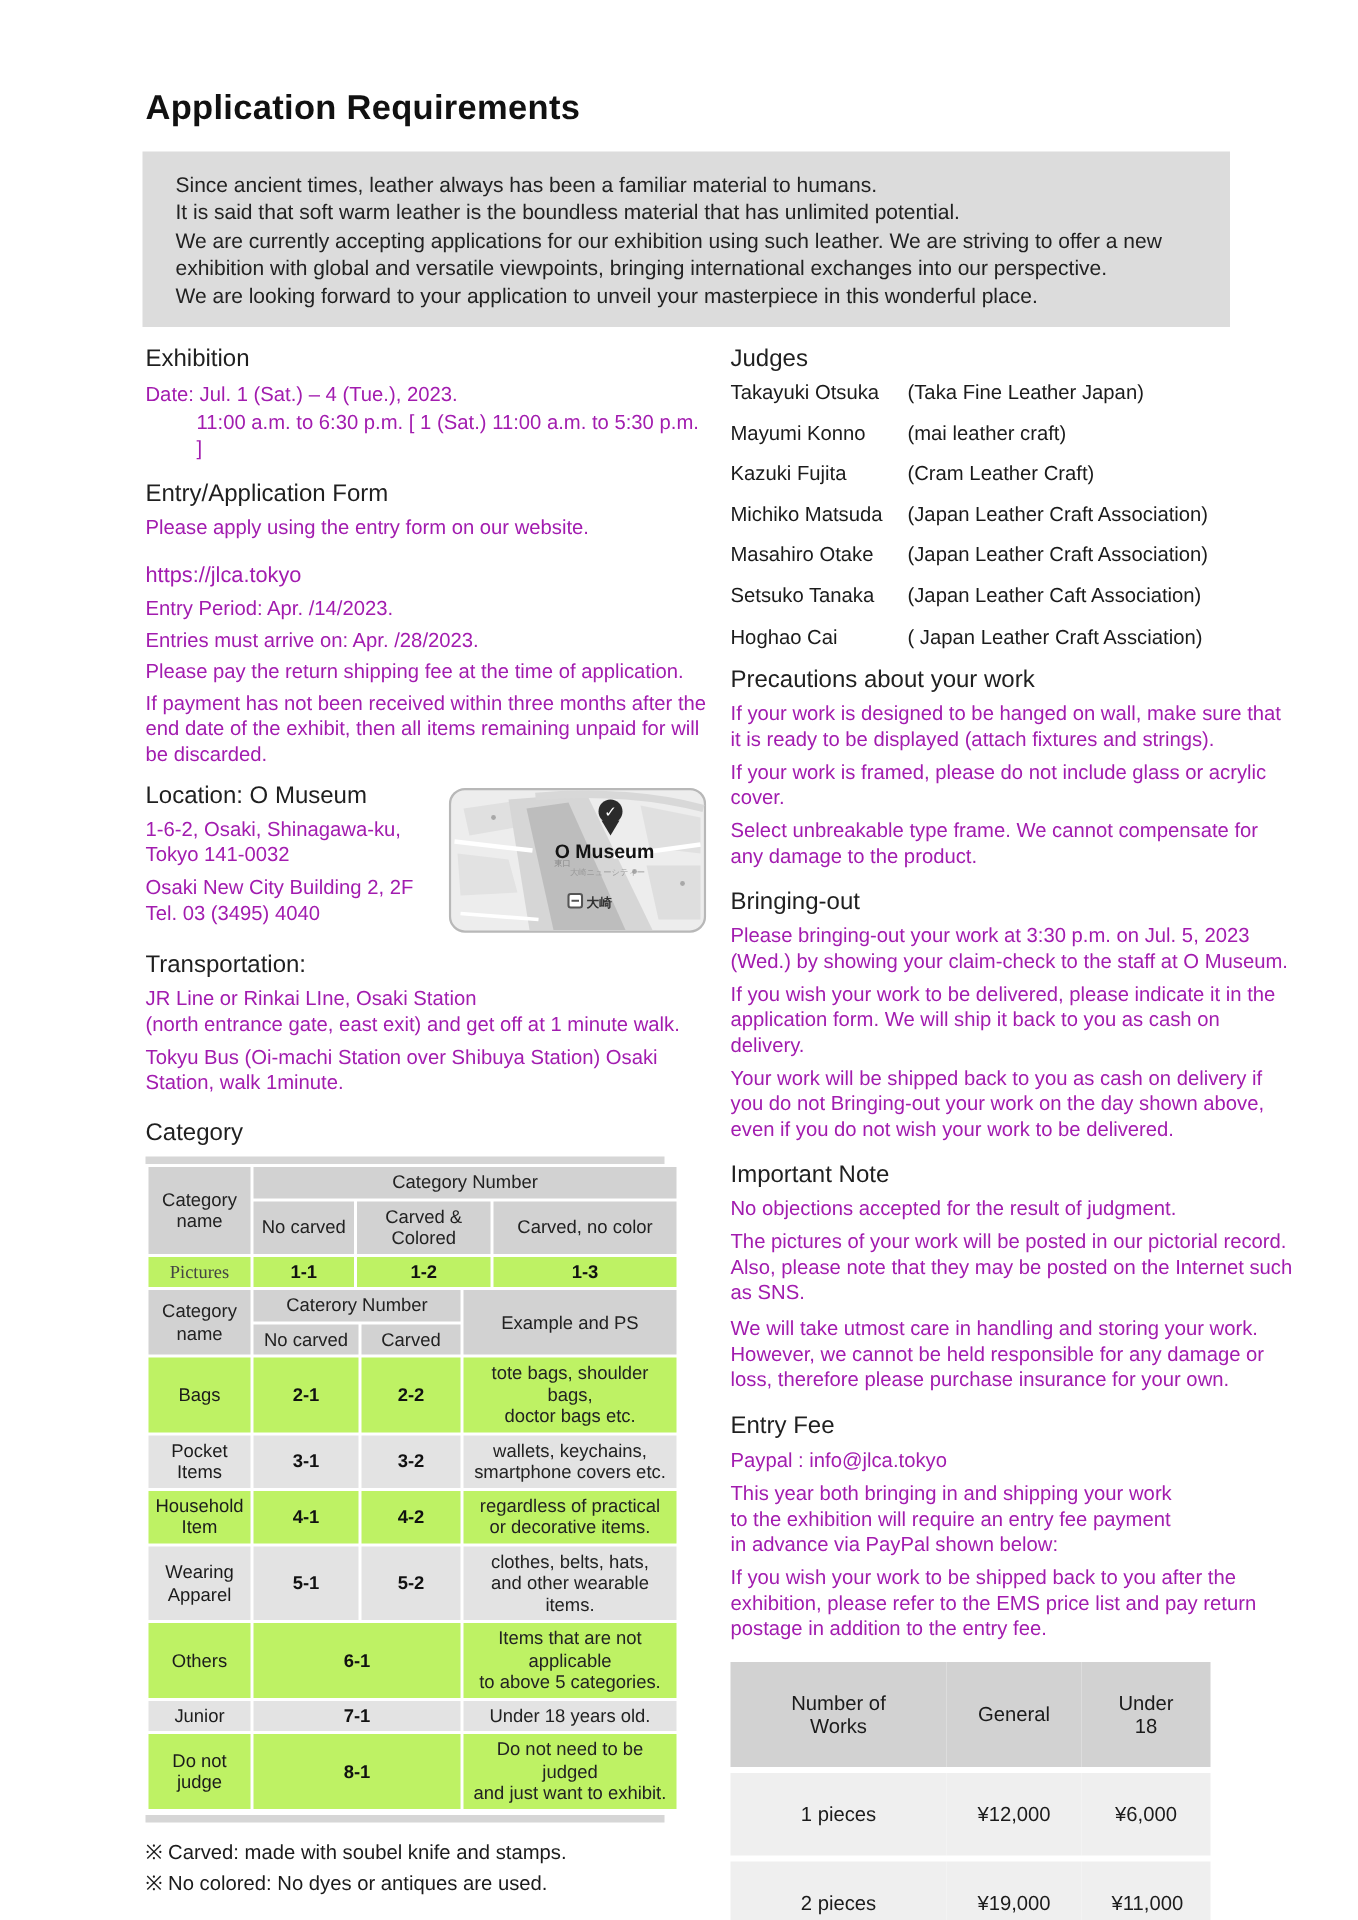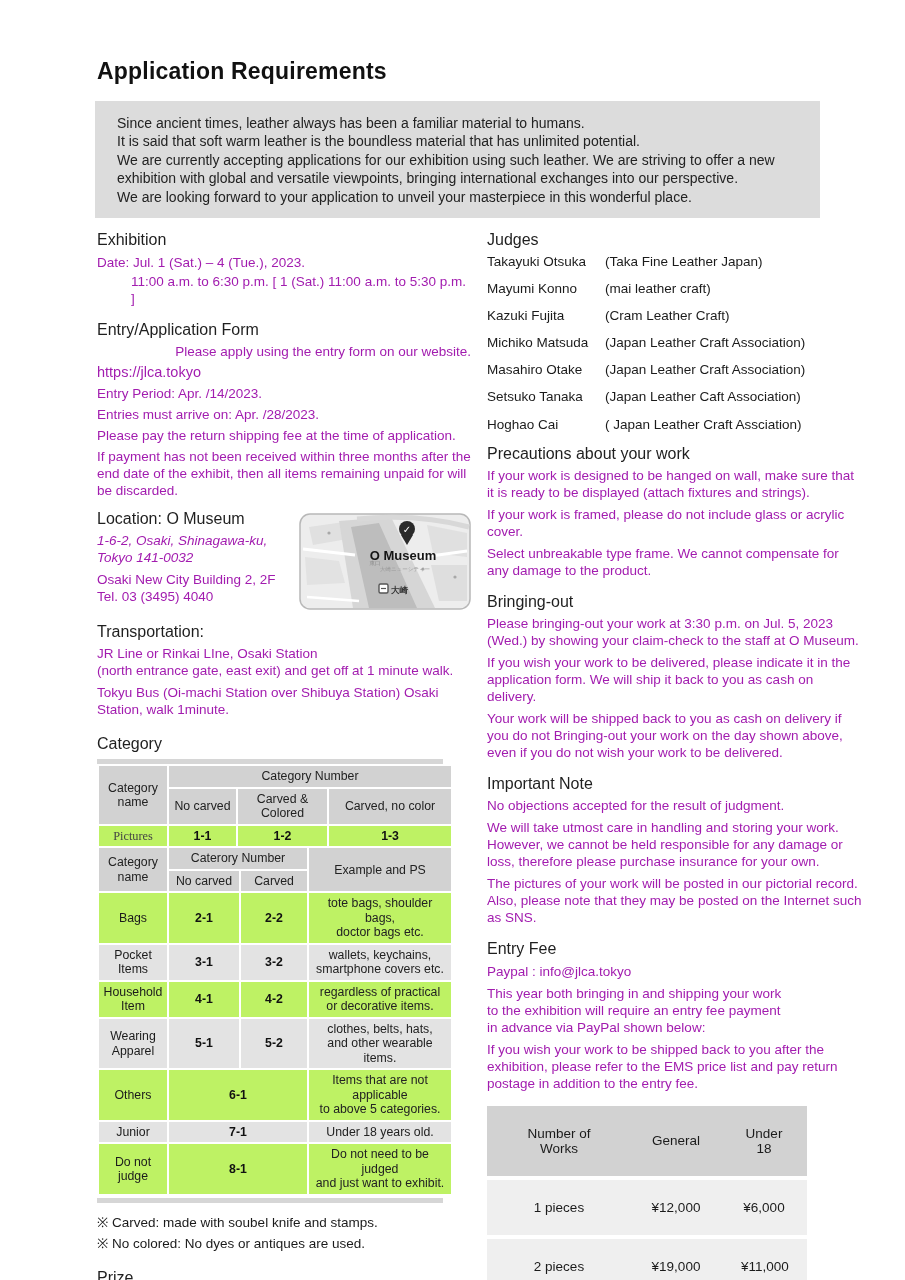--- a/index.html
+++ b/index.html
@@ -102,21 +102,21 @@
 
   <div class="columns">
 
     <div class="col-left">
 
       <div class="h first">Exhibition</div>
       <p class="p" style="margin-bottom:2px;">Date: Jul. 1 (Sat.) – 4 (Tue.), 2023.</p>
       <p class="p indent" style="margin-top:0;">11:00 a.m. to 6:30 p.m.  [ 1 (Sat.) 11:00 a.m. to 5:30 p.m. ]</p>
 
       <div class="h">Entry/Application Form</div>
-      <p class="p" style="margin-bottom:3px;text-align:right;">Please apply using the entry form on our website.</p>
+      <p class="p" style="margin-bottom:15px;">Please apply using the entry form on our website.</p>
       <p class="p url" style="margin-bottom:4px;">https://jlca.tokyo</p>
       <p class="p" style="margin-bottom:4px;">Entry Period: Apr. /14/2023.</p>
       <p class="p" style="margin-bottom:4px;">Entries must arrive on: Apr. /28/2023.</p>
       <p class="p" style="margin-bottom:4px;">Please pay the return shipping fee at the time of application.</p>
       <p class="p">If payment has not been received within three months after the end date of the exhibit, then all items remaining unpaid for will be discarded.</p>
 
       <div class="loc-wrap">
         <svg class="map-frame" viewBox="0 0 172 97" aria-hidden="true">
           <rect x="1" y="1" width="170" height="95" rx="10" fill="#ededed" stroke="#b8b8b8" stroke-width="1.5"></rect>
           <polygon points="10,14 52,8 60,24 14,32" fill="#e0e0e0"></polygon>
@@ -140,21 +140,21 @@
           <text x="104" y="47" text-anchor="middle" font-size="13" font-weight="bold" fill="#141414">O Museum</text>
           <text x="106" y="58" text-anchor="middle" font-size="5.5" fill="#9a9a9a">大崎ニューシティー</text>
           <text x="76" y="52" text-anchor="middle" font-size="5.5" fill="#8a8a8a">東口</text>
           <g>
             <rect x="80" y="71" width="9" height="9" rx="1.5" fill="#ffffff" stroke="#555555" stroke-width="1.4"></rect>
             <line x1="82" y1="75.5" x2="87" y2="75.5" stroke="#555555" stroke-width="1.2"></line>
           </g>
           <text x="92" y="79.5" font-size="8.5" font-weight="bold" fill="#333333">大崎</text>
         </svg>
         <div class="h" style="margin-top:10px;">Location: O Museum</div>
-        <p class="p" style="margin-bottom:5px;font-style:italic;">1-6-2, Osaki, Shinagawa-ku,
+        <p class="p" style="margin-bottom:5px;">1-6-2, Osaki, Shinagawa-ku,
 Tokyo 141-0032</p>
         <p class="p">Osaki New City Building 2, 2F
 Tel. 03 (3495) 4040</p>
       </div>
       <div class="clear"></div>
 
       <div class="h" style="margin-top:6px;">Transportation:</div>
       <p class="p" style="margin-bottom:5px;">JR Line or Rinkai LIne, Osaki Station
 (north entrance gate, east exit) and get off at 1 minute walk.</p>
       <p class="p">Tokyu Bus (Oi-machi Station over Shibuya Station) Osaki Station, walk 1minute.</p>
@@ -299,22 +299,22 @@
       <p class="p" style="margin-bottom:5px;">If your work is framed, please do not include glass or acrylic cover.</p>
       <p class="p">Select unbreakable type frame. We cannot compensate for any damage to the product.</p>
 
       <div class="h">Bringing-out</div>
       <p class="p" style="margin-bottom:5px;">Please bringing-out your work at 3:30 p.m. on Jul. 5, 2023 (Wed.) by showing your claim-check to the staff at O Museum.</p>
       <p class="p" style="margin-bottom:5px;">If you wish your work to be delivered, please indicate it in the application form. We will ship it back to you as cash on delivery.</p>
       <p class="p">Your work will be shipped back to you as cash on delivery if you do not Bringing-out your work on the day shown above, even if you do not wish your work to be delivered.</p>
 
       <div class="h">Important Note</div>
       <p class="p" style="margin-bottom:5px;">No objections accepted for the result of judgment.</p>
+      <p class="p">The pictures of your work will be posted in our pictorial record. Also, please note that they may be posted on the Internet such as SNS.</p>
       <p class="p" style="margin-bottom:5px;">We will take utmost care in handling and storing your work. However, we cannot be held responsible for any damage or loss, therefore please purchase insurance for your own.</p>
-      <p class="p">The pictures of your work will be posted in our pictorial record. Also, please note that they may be posted on the Internet such as SNS.</p>
 
       <div class="h">Entry Fee</div>
       <p class="p" style="margin-bottom:5px;">Paypal :  info@jlca.tokyo</p>
       <p class="p" style="margin-bottom:5px;">This year both bringing in and shipping your work
 to the exhibition will require an entry fee payment
 in advance via PayPal shown below:</p>
       <p class="p">If you wish your work to be shipped back to you after the exhibition, please refer to the EMS price list and pay return postage in addition to the entry fee.</p>
 
       <table class="fee">
         <colgroup>

